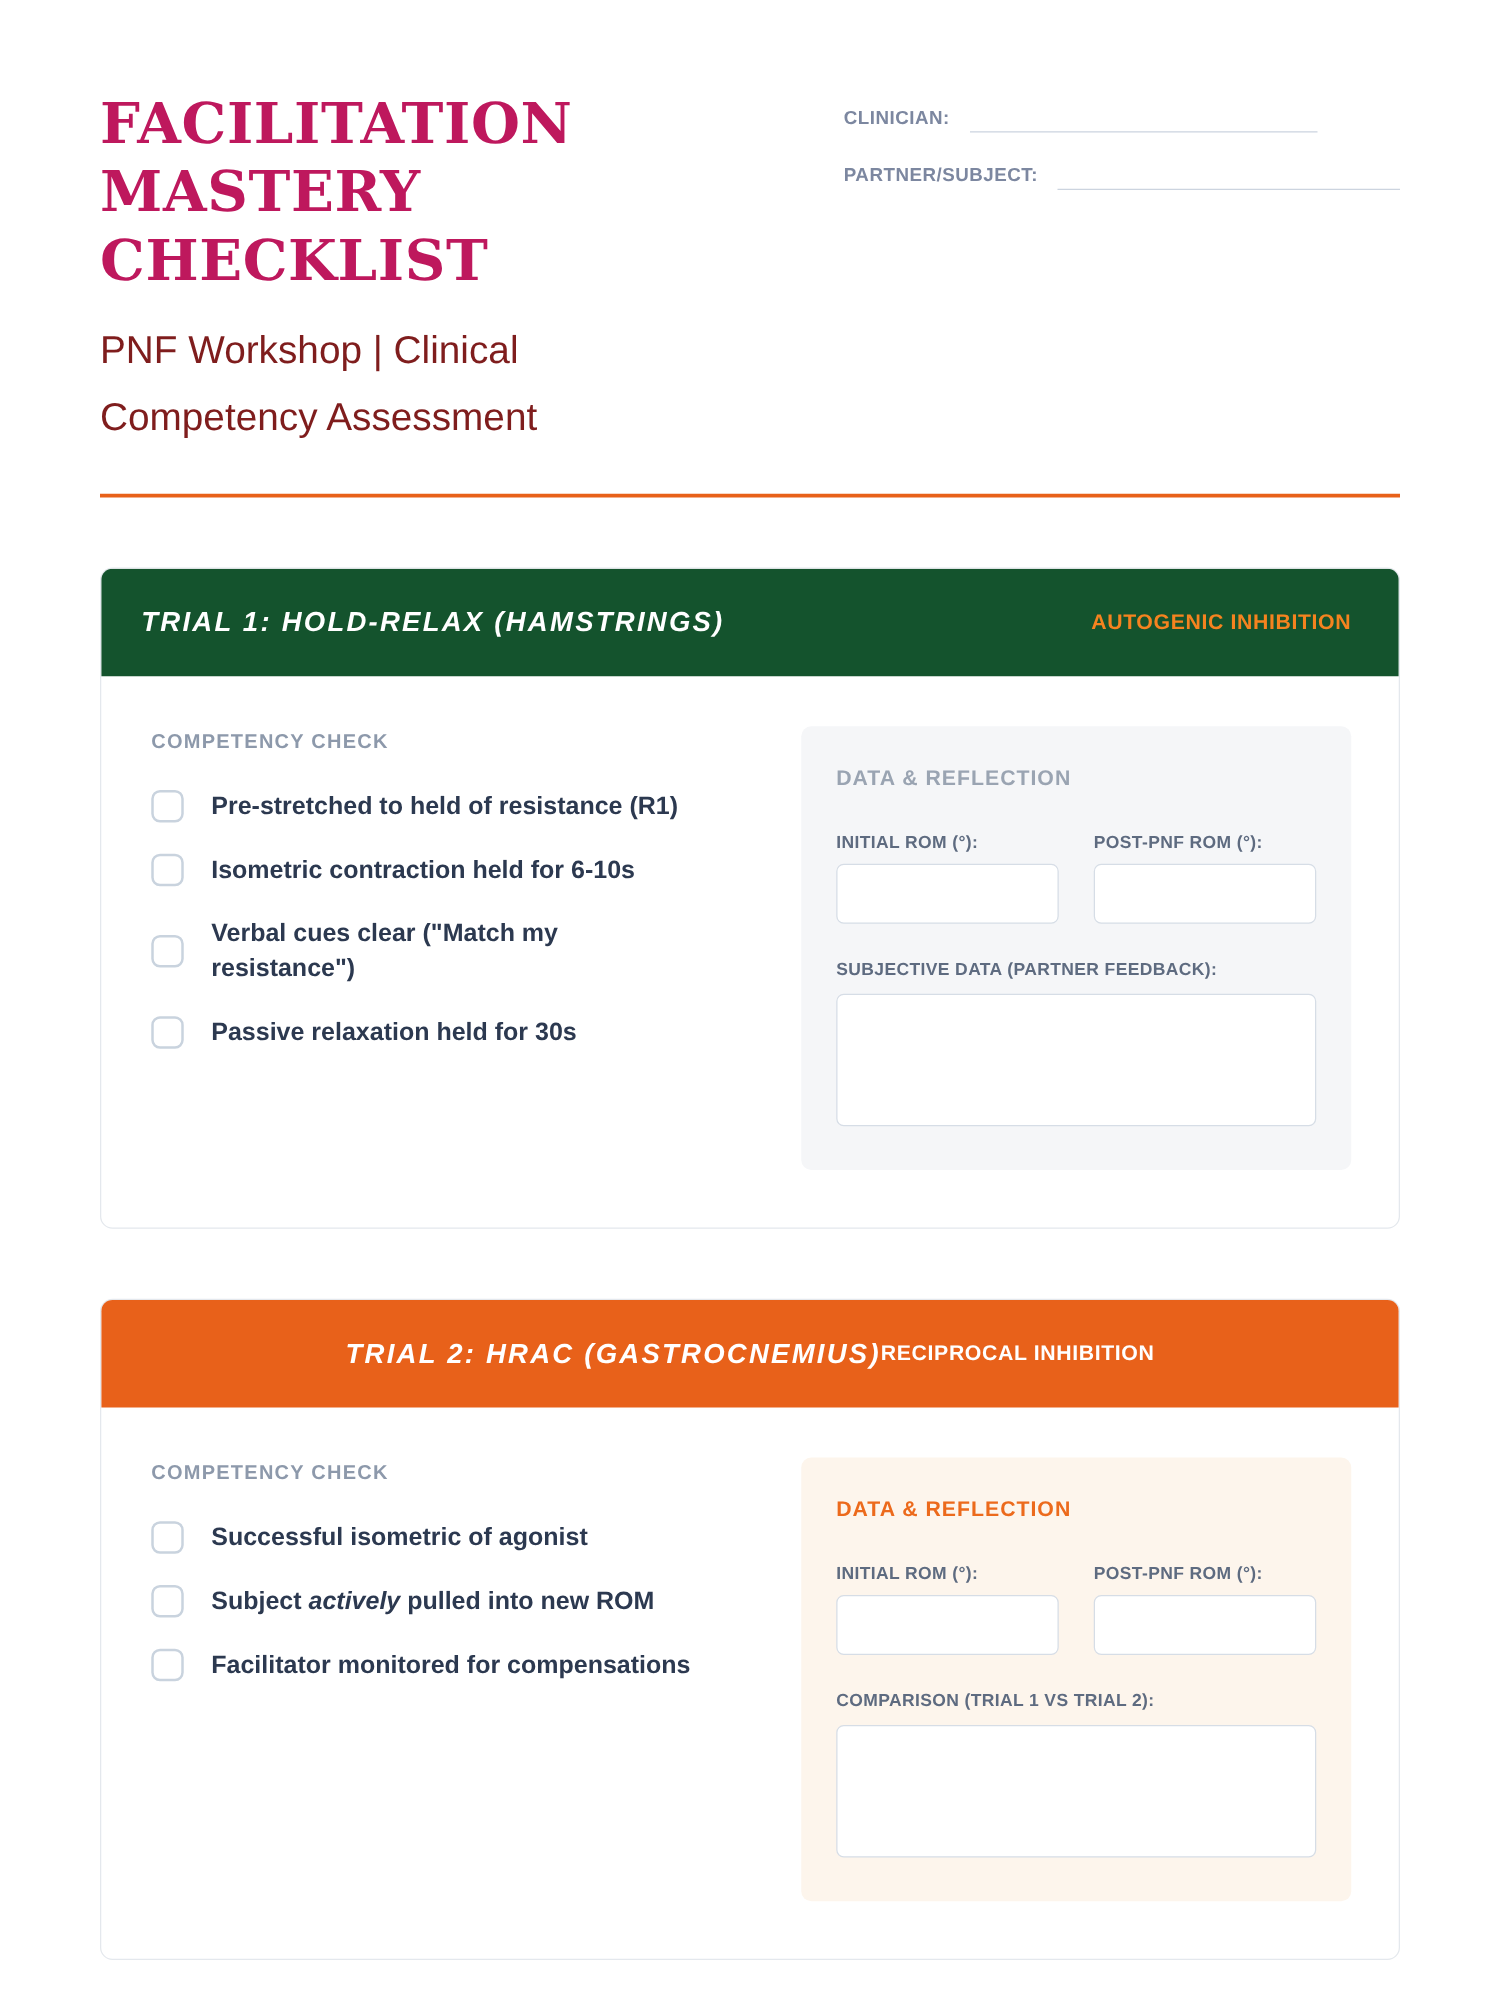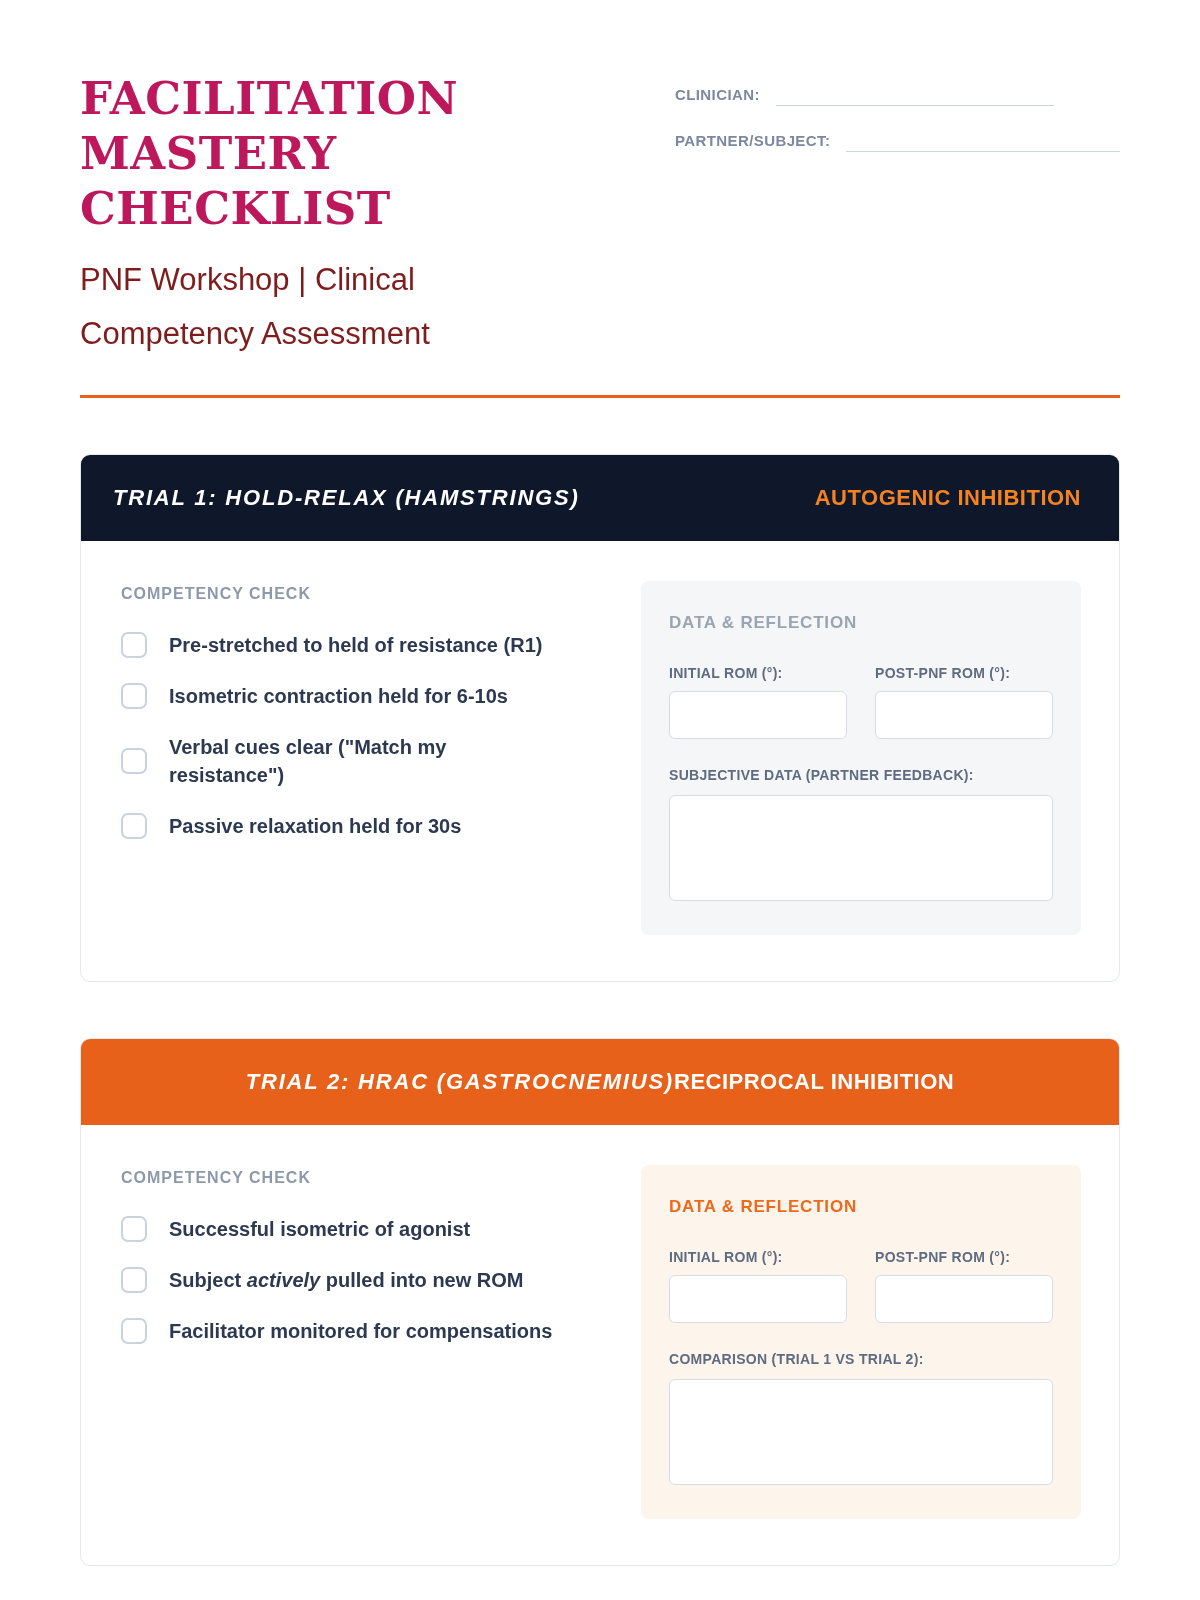--- a/index.html
+++ b/index.html
@@ -38,27 +38,27 @@
   
   .card {
     margin-top:56px;
     border:1px solid #e4e8ed; border-radius:10px;
     overflow:hidden; background:#fff;
   }
   .card-header {
     display:flex; justify-content:space-between; align-items:center;
     padding:30px 38px;
   }
-  .card.trial1 .card-header { background:#0f172a;padding-left:32px; }
+  .card.trial1 .card-header { background:#14532d;padding-left:32px; }
   .card.trial2 .card-header { background:#e8611a;justify-content:center; }
   .header-title {
     color:#ffffff; font-size:22px; font-weight:bold; font-style:italic;
     letter-spacing:1.8px;
   }
-  .badge { font-size:22px; font-weight:bold; letter-spacing:0.5px; }
+  .badge { font-size:17px; font-weight:bold; letter-spacing:0.5px; }
   .card.trial1 .badge { color:#f5831f; }
   .card.trial2 .badge { color:#ffffff; }
 
   .card-body { display:flex; gap:50px; padding:40px 38px 46px 40px; }
 
   
   .check-col { flex:1; padding-top:4px; }
   .check-heading {
     font-size:16px; font-weight:bold; color:#8d99ab;
     letter-spacing:1px; margin-bottom:28px;

